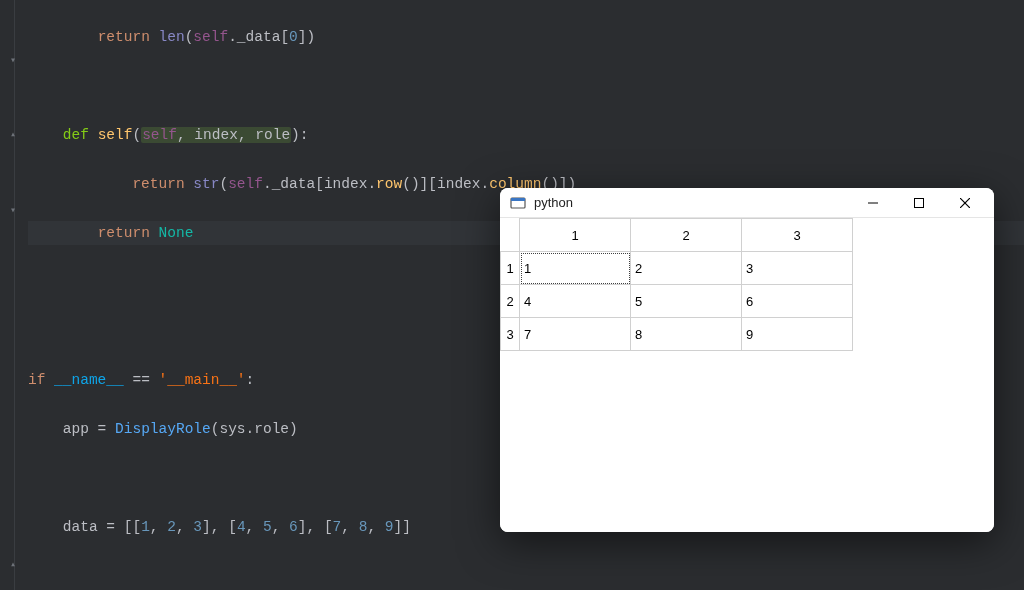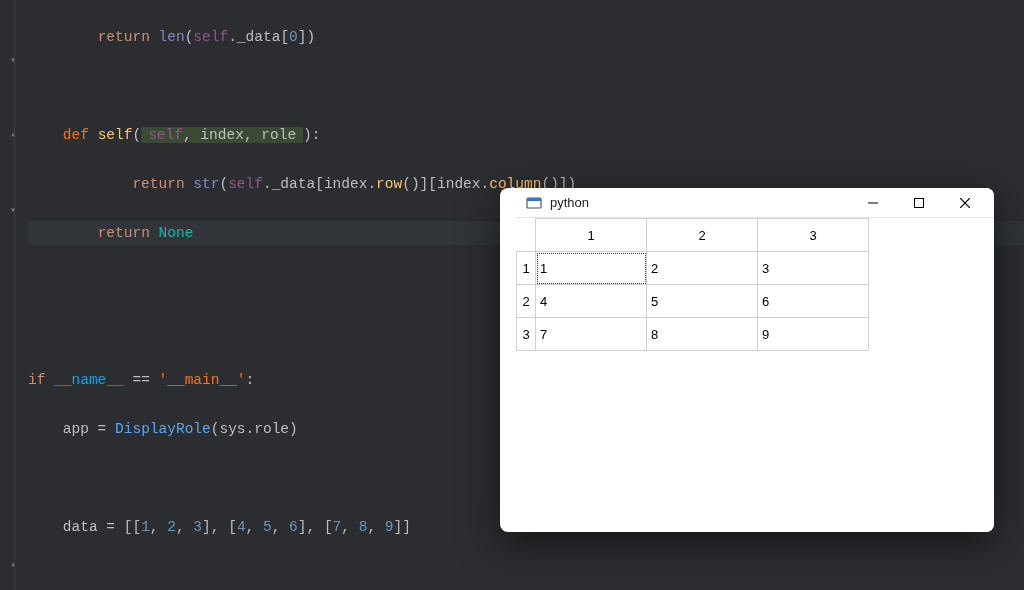--- a/index.html
+++ b/index.html
@@ -42,25 +42,25 @@
     user-select: none;
   }
   .code {
     flex: 1;
     padding-top: 0;
     line-height: 24.5px;
     white-space: pre;
   }
   .hl-line { background: rgba(50,53,58,0.9); }
   .k-keyword { color: #cf8e6d; }
-  .k-def     { color: #f97316; text-align: right; }
+  .k-def     { color: #84cc16; text-align: right; }
   .k-name    { color: #56a8f5; }
   .k-builtin { color: #8888c6; }
   .k-self    { color: #94558d; }
-  .k-param-bg { background: #3b4a33; border-radius: 2px; padding: 0 7px; }
+  .k-param-bg { background: #3b4a33; border-radius: 2px; padding: 0 1px; }
   .k-str     { color: #f97316; }
   .k-num     { color: #6897bb; }
   .k-fn      { color: #ffc66d; }
   .k-dunder  { color: #0ea5e9; }
   .k-none    { color: #14b8a6; }
 
   
   .qt-window {
     position: absolute;
     left: 500px;
@@ -69,21 +69,20 @@
     height: 344px;
     background: #ffffff;
     border-radius: 8px;
     box-shadow: 0 10px 40px rgba(0,0,0,0.55);
     overflow: hidden;
     font-family: "Segoe UI", Arial, sans-serif;
     font-size: 13px;
     color: #000;
     display: flex;
     flex-direction: column;
-    padding-left: 16px;
   }
   .qt-titlebar {
     height: 30px;
     display: flex;
     align-items: center;
     padding: 0 6px 0 10px;
     background: #fff;
     border-bottom: 1px solid #e5e5e5;
   }
   .qt-app-icon {

